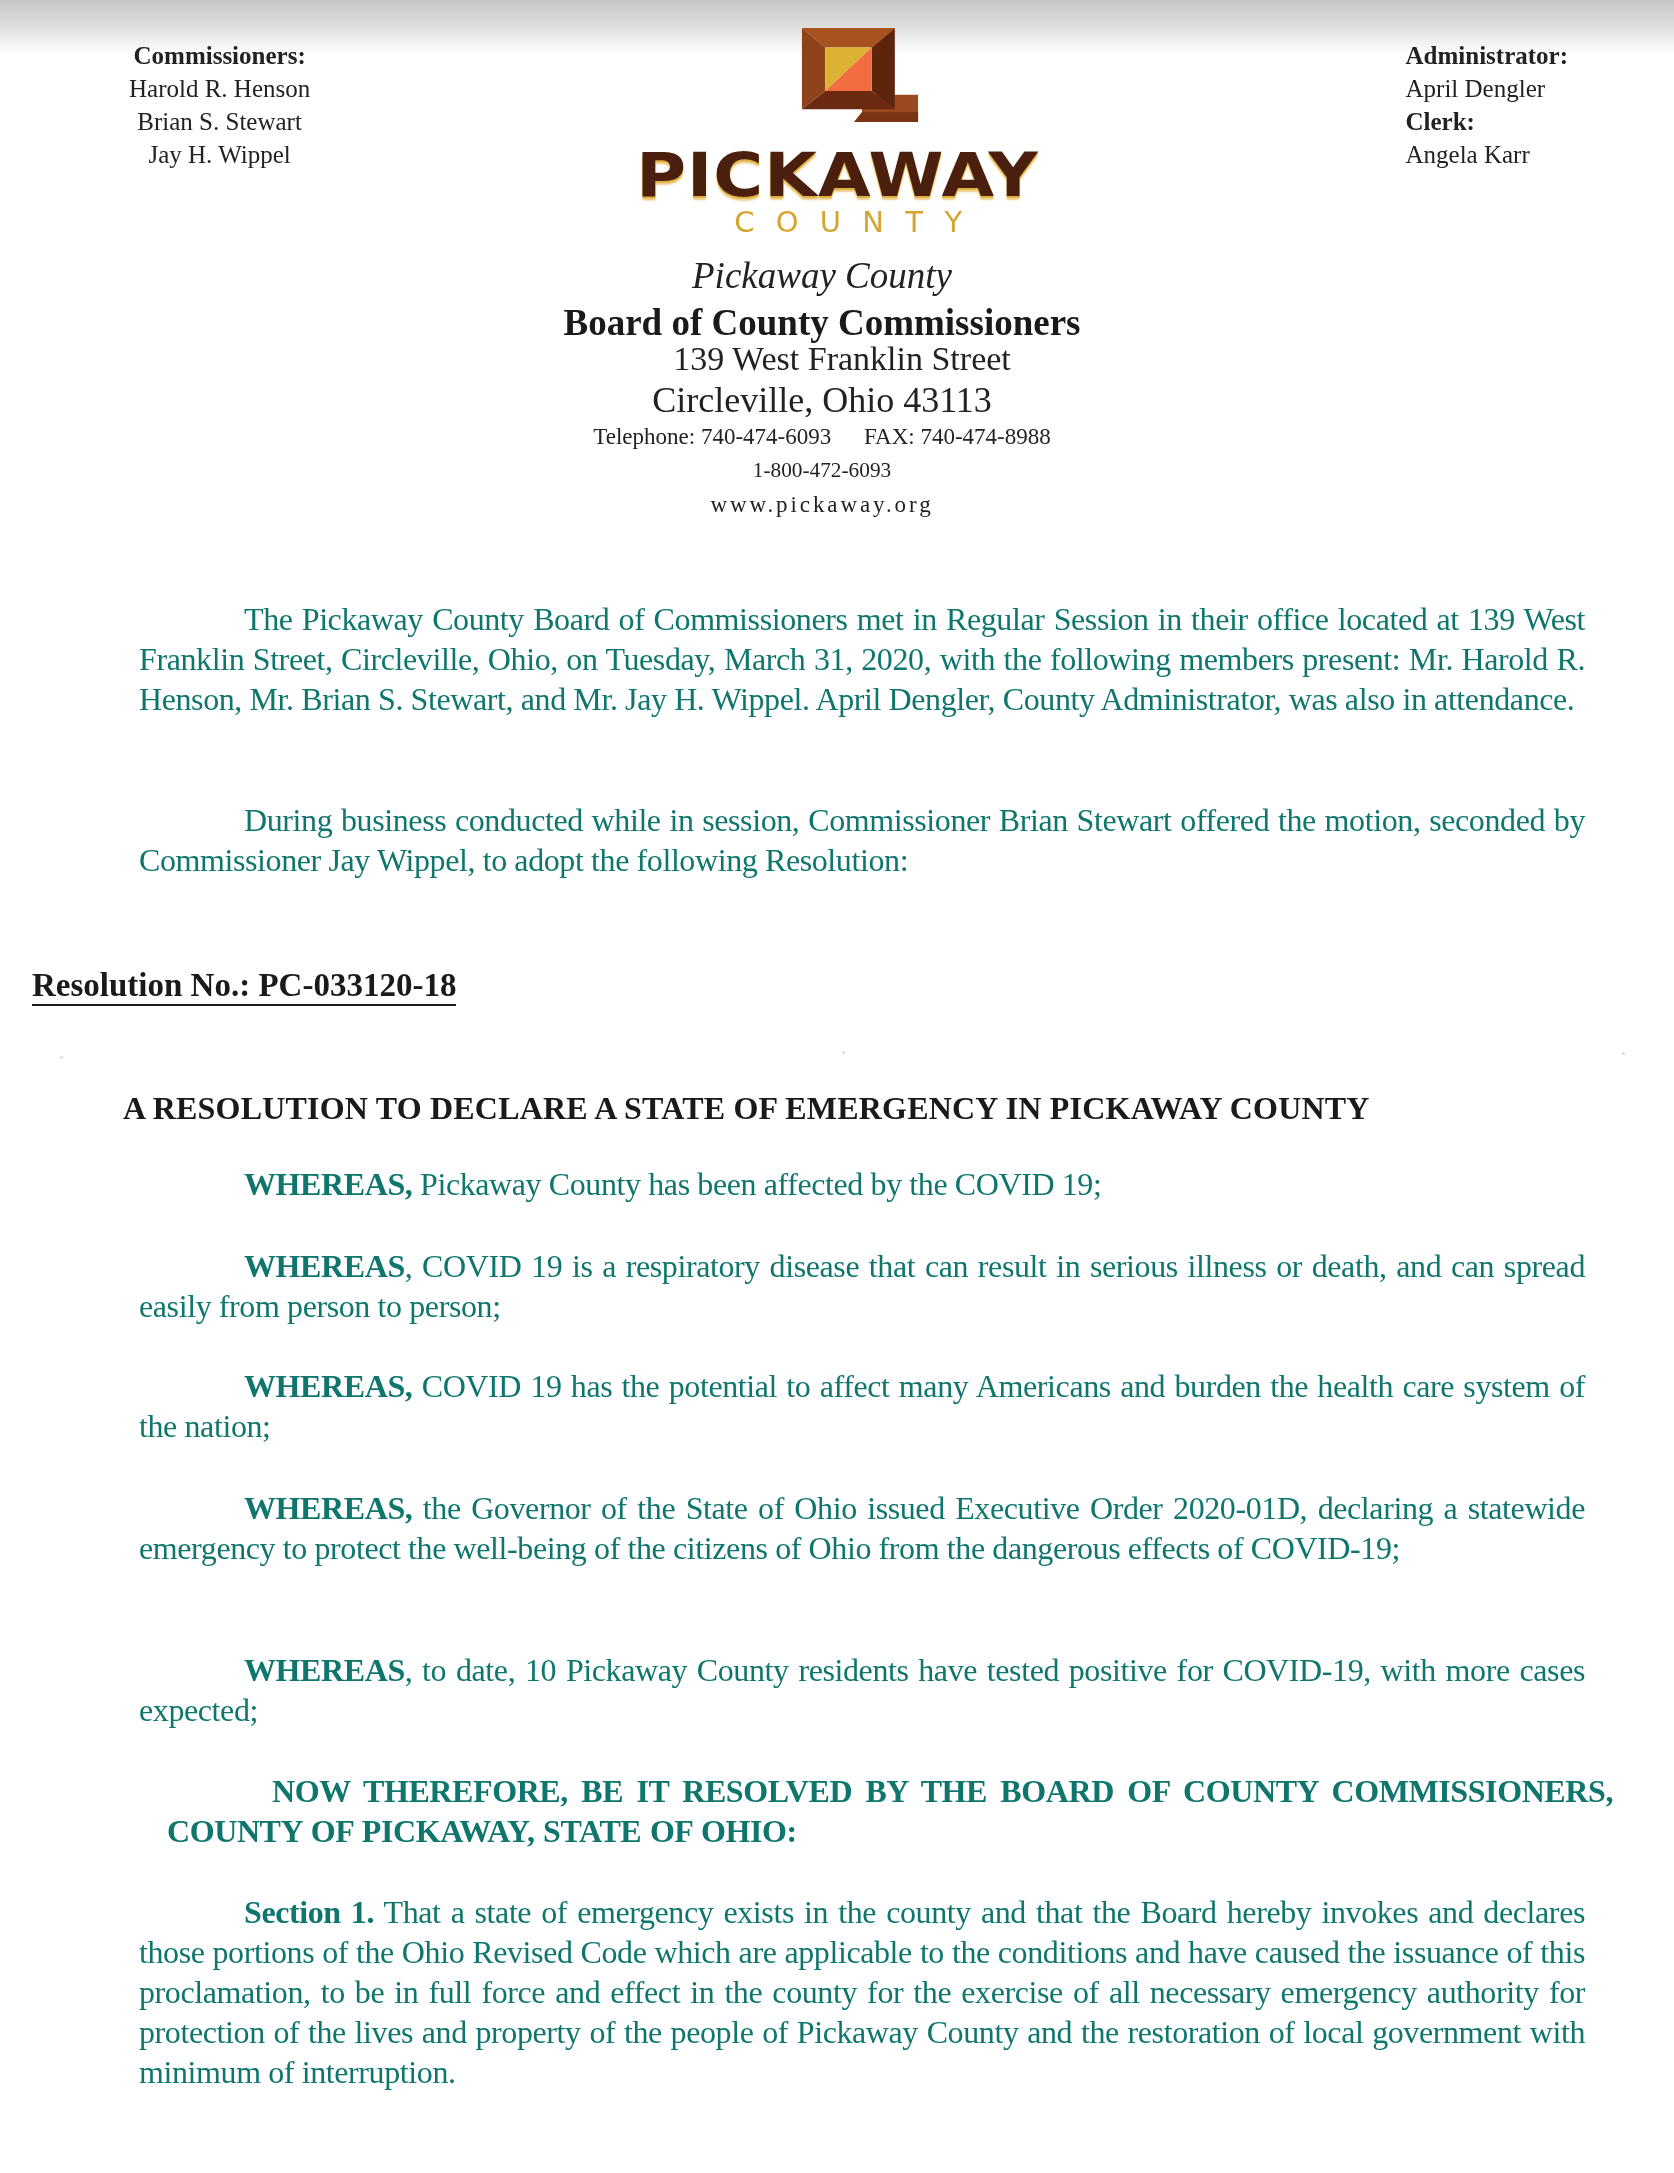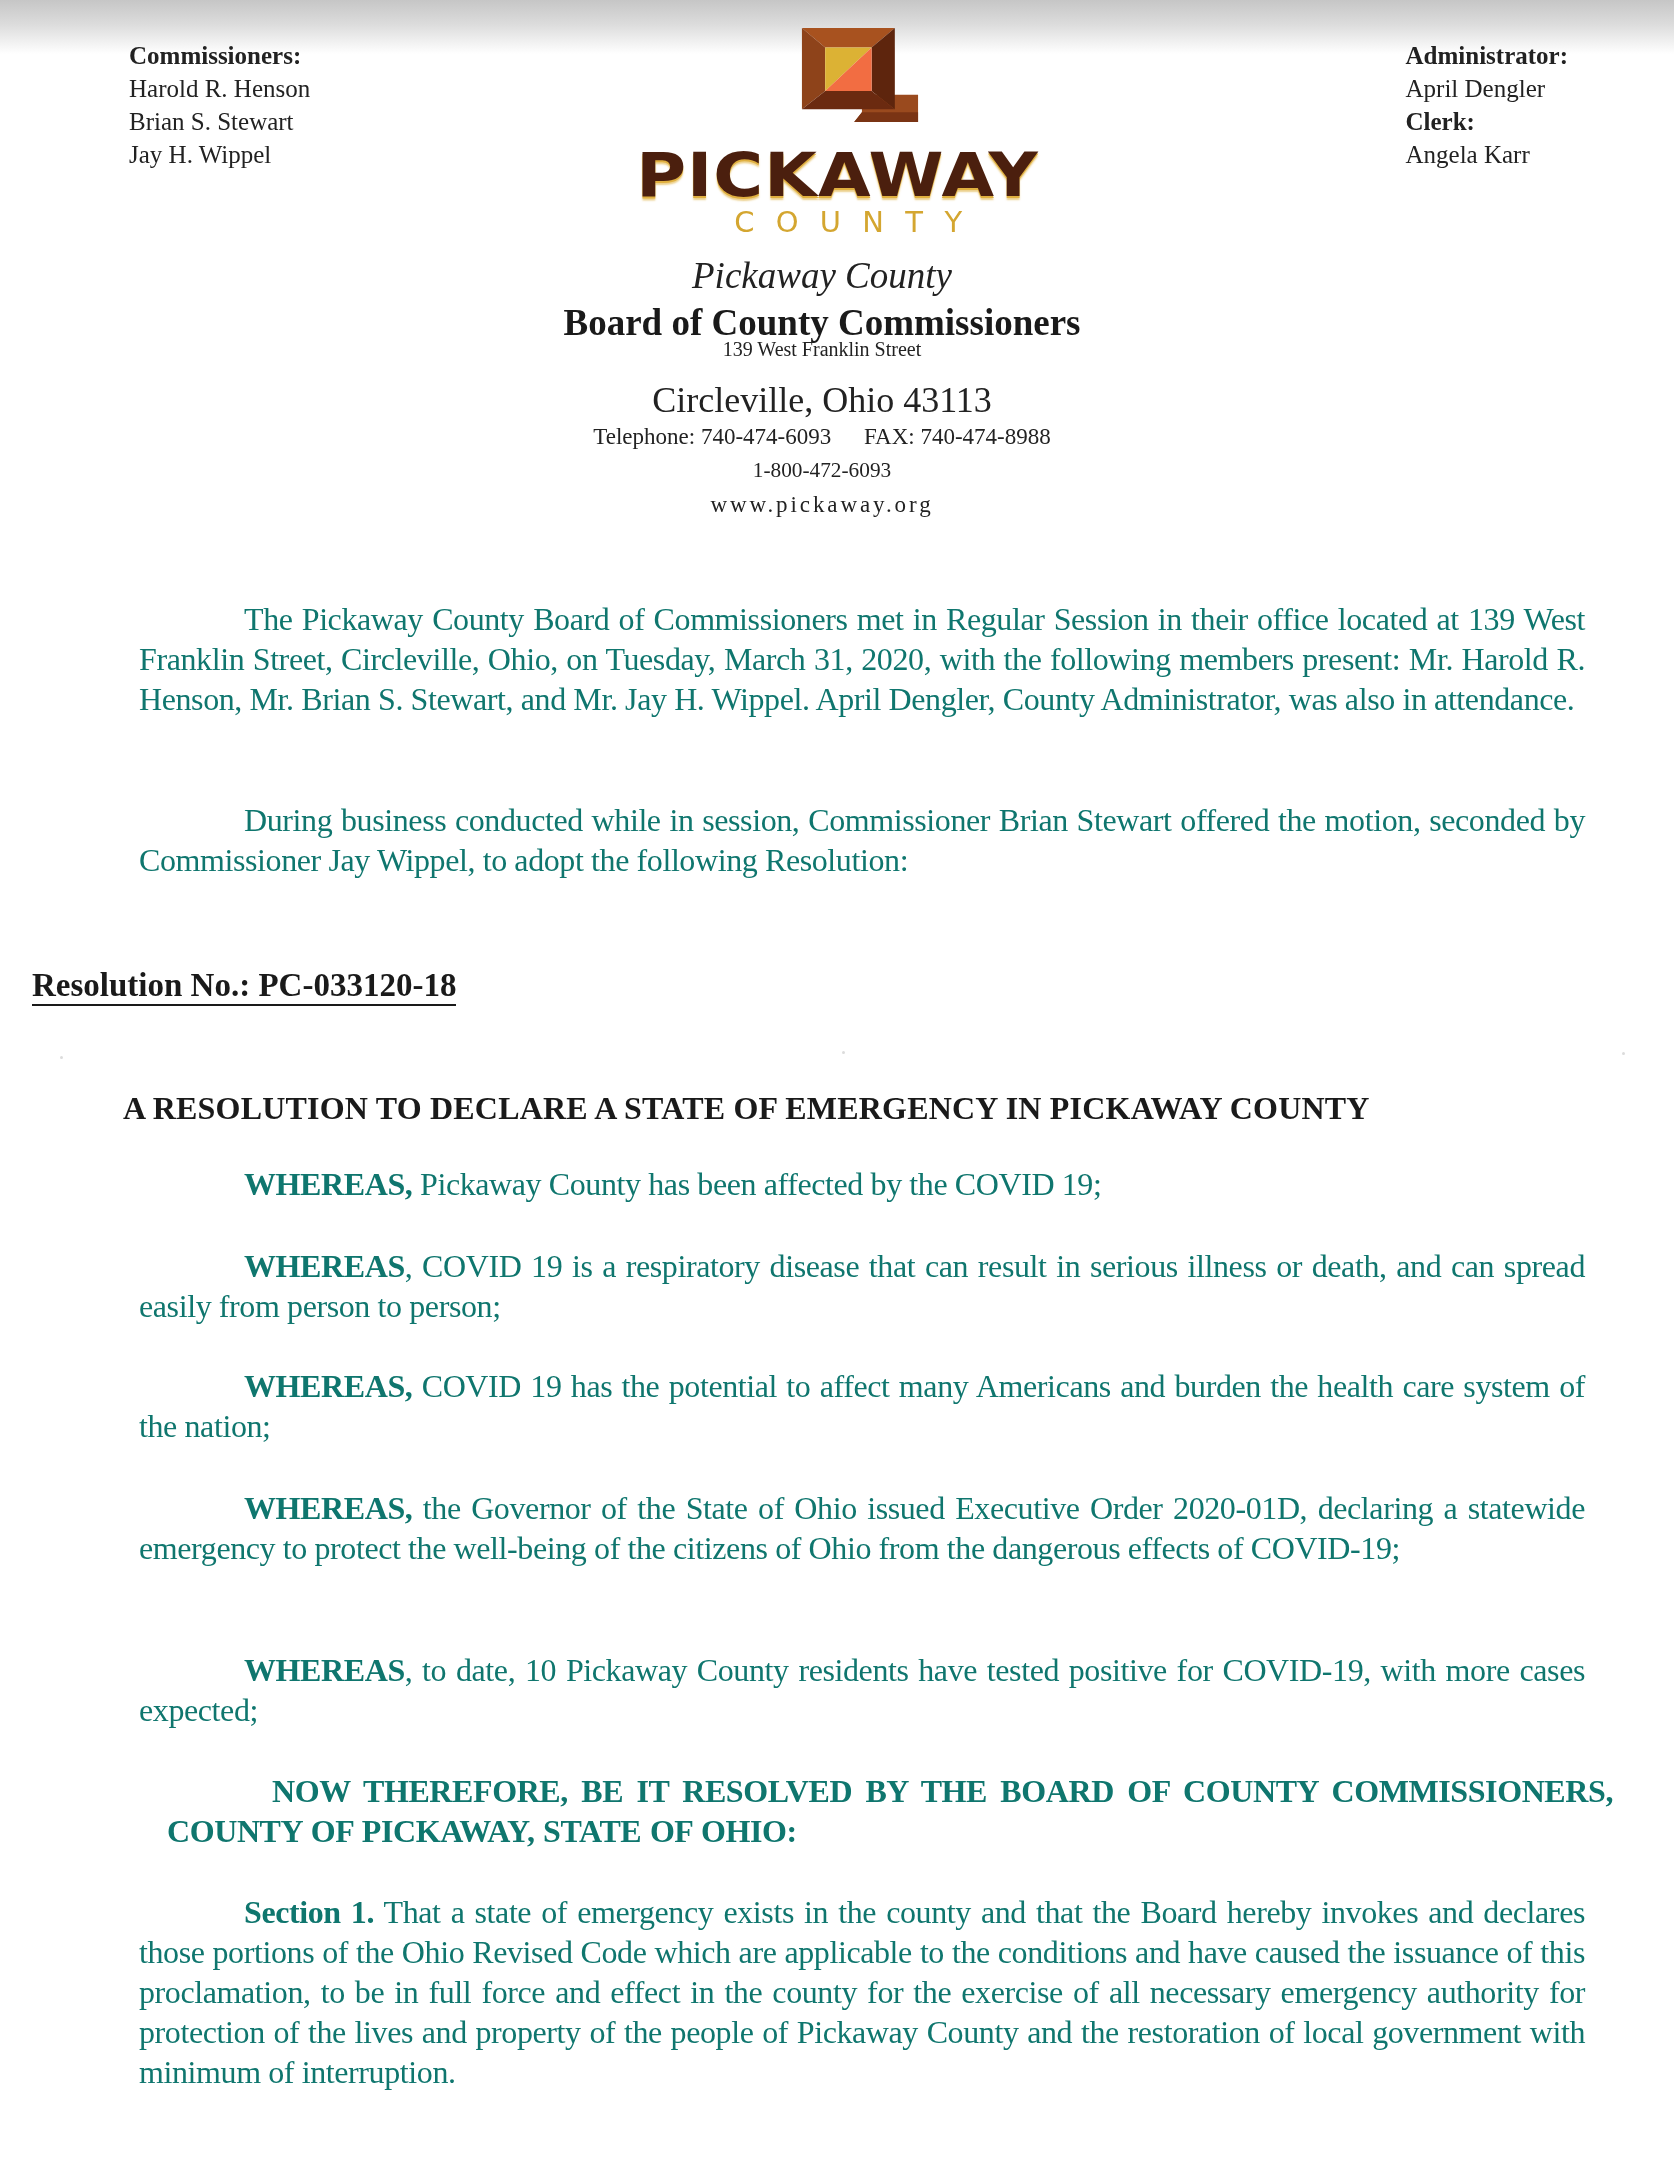--- a/index.html
+++ b/index.html
@@ -7,21 +7,21 @@
     width: 1675px; height: 2174px; position: relative; overflow: hidden;
     background: #ffffff; color: #1a1a1a;
     font-family: "Liberation Serif", "DejaVu Serif", serif;
   }
   .top-shade {
     position: absolute; left: 0; top: 0; width: 1675px; height: 54px;
     background: linear-gradient(to bottom, #c6c6c6 0%, #dcdcdc 45%, #ffffff 100%);
   }
   
   .side { position: absolute; top: 39px; font-size: 25px; line-height: 33px; color: #222; }
-  .side.left { left: 129px; text-align: left; }
+  .side.left { left: 129px; text-align: center; }
   .side.right { right: 107px; text-align: left; }
   .side .lbl { font-weight: bold; }
 
   
   .logo-mark { position: absolute; left: 800px; top: 27px; width: 120px; height: 97px; }
   .logo-word {
     position: absolute; left: 0; width: 1675px; top: 136px; text-align: center;
     font-family: "DejaVu Sans", sans-serif; font-weight: bold;
     font-size: 68px; letter-spacing: 1px; color: #4b1f0e; line-height: 78px;
     text-shadow: 0 2.9px 0 #e0b040, 0 4.9px 1.9px rgba(224,176,64,.6);
@@ -30,21 +30,21 @@
   .logo-sub {
     position: absolute; left: 0; width: 1675px; top: 206px; text-align: center;
     font-family: "DejaVu Sans", sans-serif; font-size: 29px; letter-spacing: 21.3px;
     color: #d4a630; line-height: 33px; padding-left: 21.3px;
   }
 
   
   .addr { position: absolute; left: 0; width: 1644px; text-align: center; color: #222; }
   .addr-county { top: 254px; font-style: italic; font-size: 37px; line-height: 43px; }
   .addr-board  { top: 301px; font-weight: bold; font-size: 37px; line-height: 43px; color: #1a1a1a; }
-  .addr-street { top: 331px; font-size: 20px; line-height: 37px; }
+  .addr-street { top: 340px; font-size: 34px; line-height: 37px; margin-left: 20px; }
   .addr-city   { top: 382px; font-size: 36px; line-height: 37px; }
   .addr-phone  { top: 422px; font-size: 23px; line-height: 29px; }
   .addr-phone .gap { display: inline-block; width: 27px; }
   .addr-toll   { top: 457px; font-size: 21.3px; line-height: 27px; }
   .addr-web    { top: 490px; font-size: 23px; line-height: 29px; letter-spacing: 2.9px; font-family: Liberation Serif, serif; }
 
   
   .para {
     position: absolute; left: 139px; width: 1446px;
     font-size: 32px; line-height: 40px; text-align: justify; color: #0f766e;

